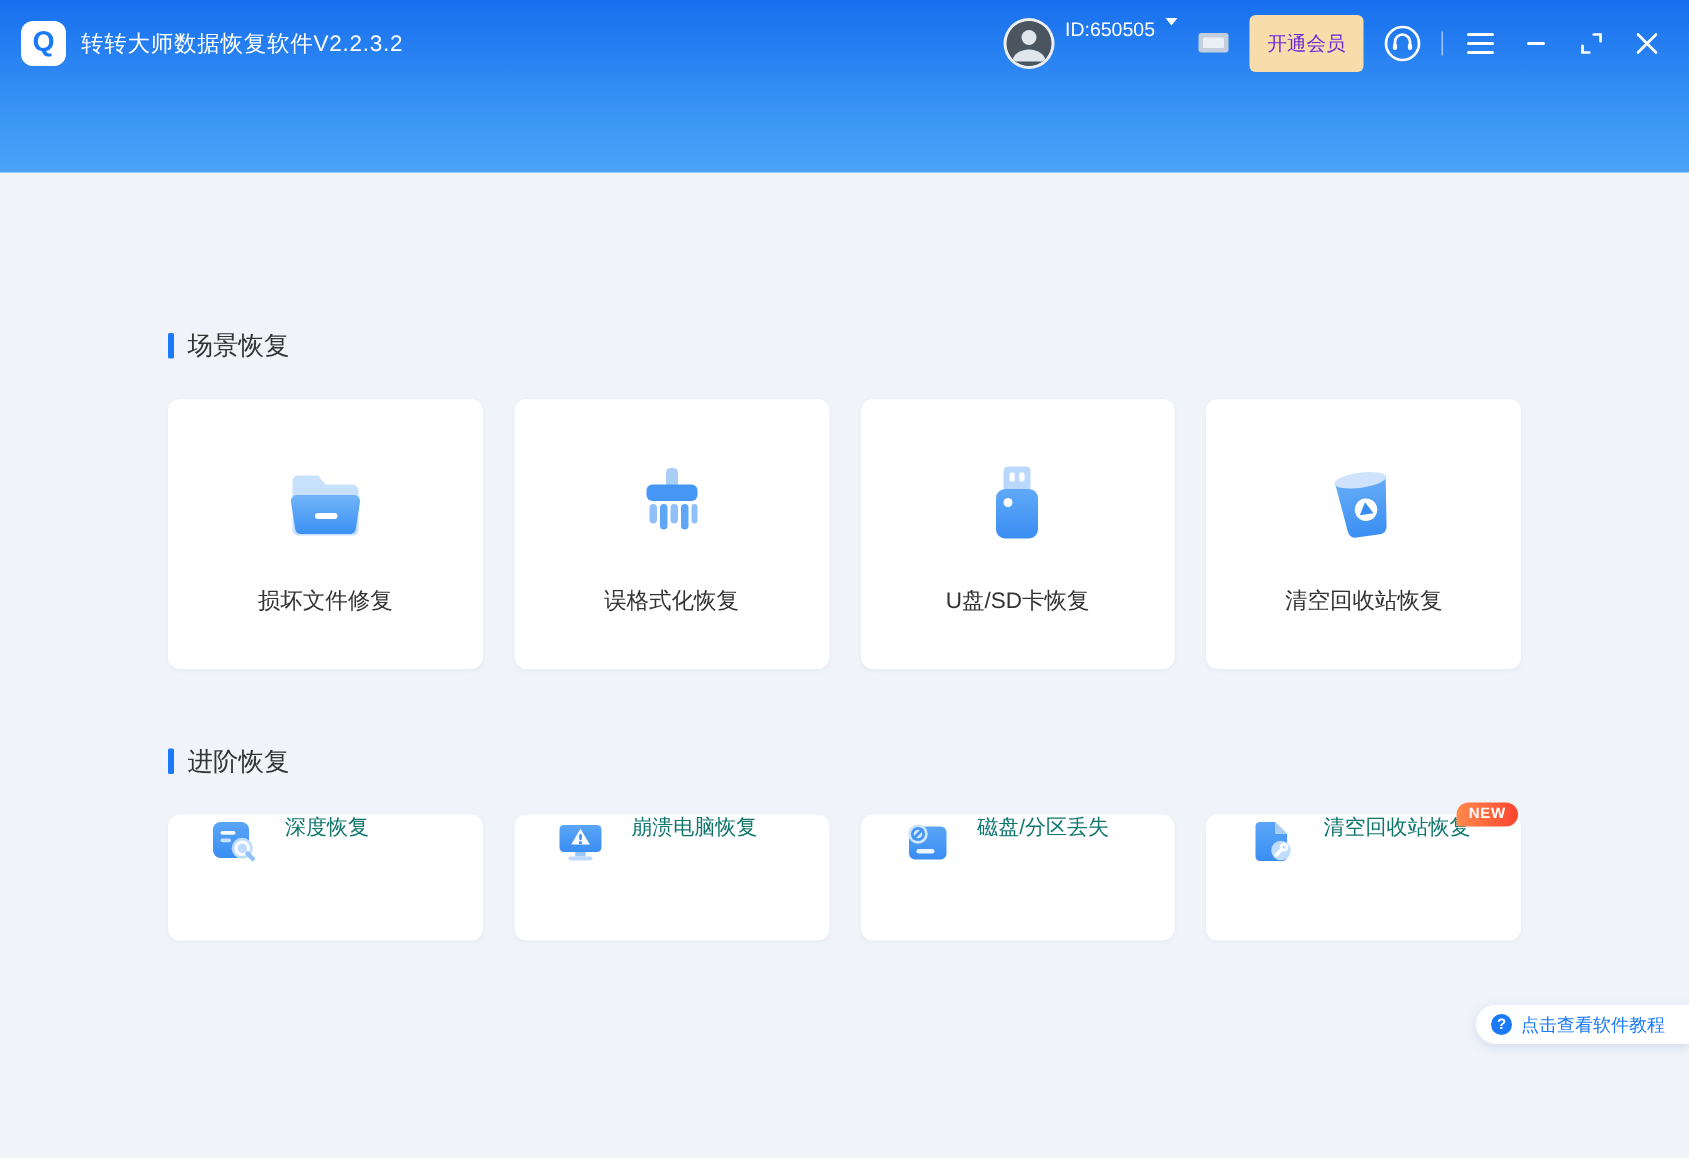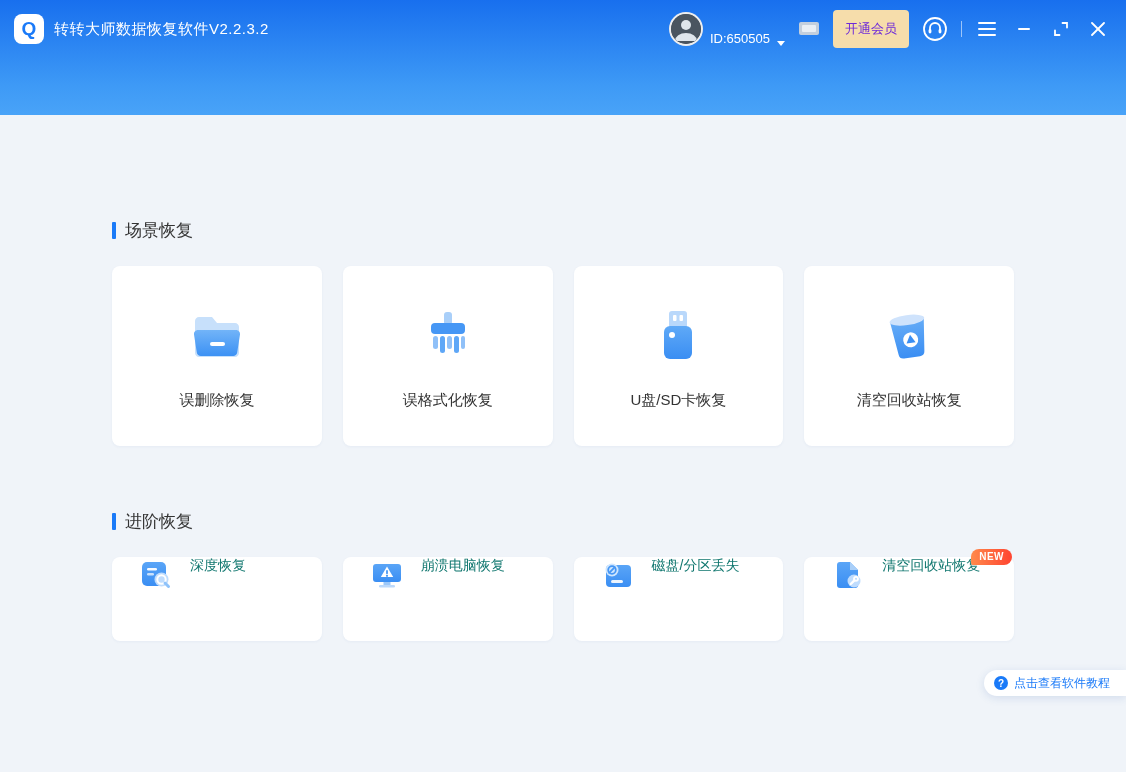--- a/index.html
+++ b/index.html
@@ -5,34 +5,34 @@
   *{margin:0;padding:0;box-sizing:border-box}
   html,body{width:1126px;height:772px;overflow:hidden}
   body{font-family:"Liberation Sans","DejaVu Sans",sans-serif;background:#f0f4f9;position:relative}
 
   
   .header{height:115px;background:linear-gradient(180deg,#186fee 0%,#3e9af6 75%,#49a3f8 100%)}
   .titlebar{display:flex;align-items:center;height:58px;padding:0 16px 0 14px}
   .logo{width:30px;height:30px;background:#fff;border-radius:8px;display:flex;align-items:center;justify-content:center;color:#1a7af8;font-weight:bold;font-size:19px;flex:0 0 auto}
   .app-title{color:#fff;font-size:15px;font-weight:normal;margin-left:10px;letter-spacing:.5px}
   .hright{margin-left:auto;display:flex;align-items:center;gap:13px}
-  .user{display:flex;align-items:flex-end;gap:7px;cursor:pointer}
+  .user{display:flex;align-items:flex-start;gap:7px;cursor:pointer}
   .avatar{width:34px;height:34px;border-radius:50%;border:2px solid rgba(255,255,255,.9);overflow:hidden;background:#49545f;flex:0 0 auto}
   .uid{color:#fff;font-size:13px}
   .caret{width:0;height:0;border-left:4.5px solid transparent;border-right:4.5px solid transparent;border-top:5.5px solid #fff}
   .vip-btn{background:#f6ddab;color:#6d28d9;font-size:13px;height:38px;padding:0 12px;border:none;border-radius:4px;display:flex;align-items:center;cursor:pointer;white-space:nowrap}
   .divider{width:1px;height:16px;background:rgba(255,255,255,.55)}
   .winbtn{background:none;border:none;cursor:pointer;display:flex;align-items:center;justify-content:center;width:24px;height:24px;padding:0}
   .iconbtn{background:none;border:none;cursor:pointer;display:flex;align-items:center;justify-content:center;padding:0}
 
   
   .main{padding:0 112px}
   .section-title{display:flex;align-items:center;gap:9px;font-size:17px;color:#333}
   .st1{margin-top:104px}
-  .st2{margin-top:64px}
+  .st2{margin-top:50px}
   .sbar{width:4px;height:17px;background:#1a7af8;border-radius:1px}
   .grid{display:grid;grid-template-columns:repeat(4,1fr);gap:21px;margin-top:24px}
   .scene-card{background:#fff;border-radius:8px;height:180px;display:flex;flex-direction:column;align-items:center;justify-content:center;gap:24px;cursor:pointer;box-shadow:0 1px 3px rgba(30,80,160,.05)}
   .scene-card .clabel{font-size:15px;color:#333}
   .adv-card{background:#fff;border-radius:8px;height:84px;display:flex;align-items:flex-start;gap:16px;padding-left:26px;cursor:pointer;position:relative;box-shadow:0 1px 3px rgba(30,80,160,.05)}
   .adv-card .clabel{font-size:14px;color:#0f766e}
   .badge{position:absolute;top:-8px;right:2px;background:linear-gradient(90deg,#ff8a4c,#ff4430);color:#fff;font-size:10px;font-weight:bold;padding:2px 8px 3px;border-radius:8px 8px 8px 2px;letter-spacing:.5px}
 
   .tutorial{position:absolute;right:0;bottom:76px;height:26px;background:#fff;border:none;border-radius:13px 0 0 13px;display:flex;align-items:center;gap:6px;padding:0 16px 0 10px;color:#1a7af8;font-size:12px;cursor:pointer;box-shadow:0 2px 8px rgba(40,90,170,.15)}
   .qmark{width:14px;height:14px;border-radius:50%;background:#1a7af8;color:#fff;font-size:10px;font-weight:bold;display:flex;align-items:center;justify-content:center;flex:0 0 auto}
@@ -123,21 +123,21 @@
         <defs>
           <linearGradient id="g-folder" x1="0" y1="27" x2="0" y2="53" gradientUnits="userSpaceOnUse">
             <stop stop-color="#72b4f8"></stop>
               <stop offset="1" stop-color="#3c91f4"></stop>
           </linearGradient>
         </defs>
         <path d="M10 18 c0-2.2 1.8-4 4-4 h13 l5 6 h18 c2.2 0 4 1.8 4 4 v26 c0 2.2-1.8 4-4 4 H14 c-2.2 0-4-1.8-4-4 z" fill="#c7e0fb"></path>
         <path d="M13 27 h38 c2.5 0 4.4 2.2 4 4.6 l-2.8 18 c-.3 2-2 3.4-4 3.4 H15.8 c-2 0-3.7-1.4-4-3.4 l-2.8-18 c-.4-2.4 1.5-4.6 4-4.6 z" fill="url(#g-folder)"></path>
         <rect x="25" y="39" width="15" height="4" rx="2" fill="#fff"></rect>
       </svg>
-      <div class="clabel">误删除恢复</div>
+      <div class="clabel">损坏文件修复</div>
     </div>
 
     <div class="scene-card">
       <svg width="64" height="64" viewBox="0 0 64 64">
         <rect x="28" y="9" width="8" height="13" rx="3" fill="#a9cff9"></rect>
         <rect x="15" y="20" width="34" height="11" rx="4" fill="#4697f5"></rect>
         <rect x="17" y="33" width="5" height="13" rx="2.5" fill="#8fc0f8"></rect>
         <rect x="24" y="33" width="5" height="17" rx="2.5" fill="#5ea7f7"></rect>
         <rect x="31" y="33" width="5" height="13" rx="2.5" fill="#8fc0f8"></rect>
         <rect x="38" y="33" width="5" height="17" rx="2.5" fill="#5ea7f7"></rect>

